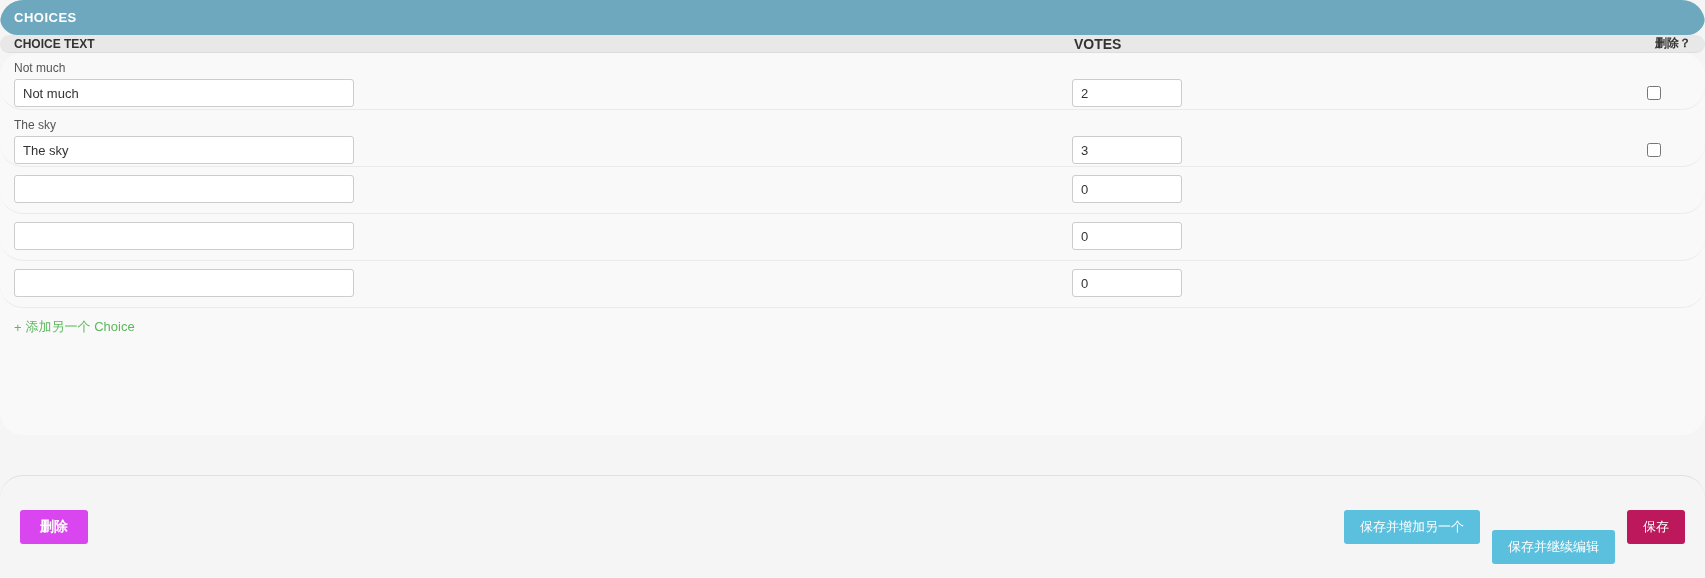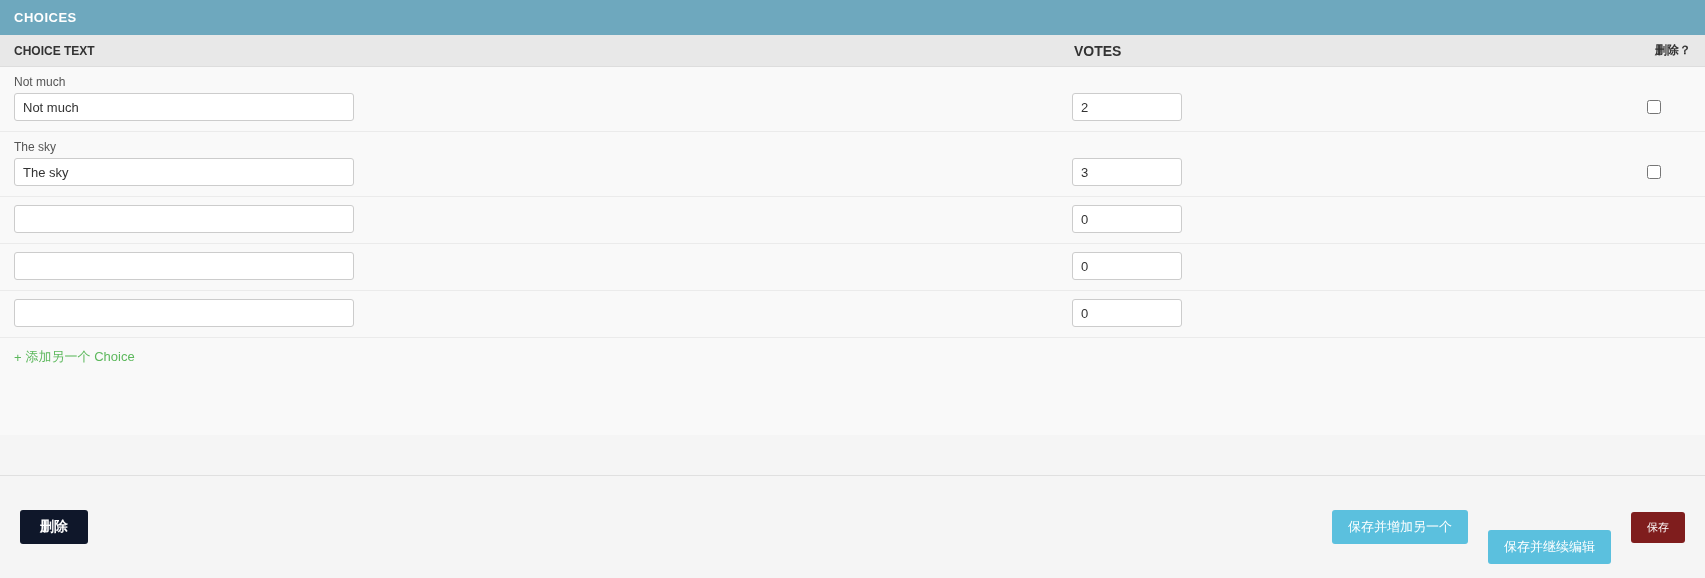--- a/index.html
+++ b/index.html
@@ -1,35 +1,35 @@
 <!DOCTYPE html>
 <html><head>
   <meta charset="utf-8">
   <style>
-    * { box-sizing: border-box; margin: 0; padding: 0; }
+    * { box-sizing: border-box; margin: 0; padding: 0; border-radius: 23px; }
     body { font-family: Arial, sans-serif; font-size: 13px; background: #f5f5f5; color: #333; }
 
     .page-wrapper { width: 1705px; min-height: 578px; background: #f5f5f5; display: flex; flex-direction: column; }
 
     
     .choices-header {
       background: #6ea8be;
       color: #fff;
       font-weight: bold;
       font-size: 13px;
       padding: 10px 14px;
       letter-spacing: 0.5px;
     }
 
     
     .col-headers {
       background: #e8e8e8;
       display: flex;
       align-items: center;
-      padding: 7px 14px;
+      padding: 0 14px;
       border-bottom: 1px solid #ddd;
     }
     .col-choice-text {
       flex: 0 0 380px;
       font-weight: bold;
       font-size: 12px;
       color: #333;
     }
     .col-votes-label {
       flex: 0 0 120px;
@@ -47,21 +47,21 @@
 
     
     .choices-body {
       background: #f9f9f9;
       flex: 1;
       padding-bottom: 10px;
     }
 
     
     .choice-row {
-      padding: 8px 14px 10px 14px;
+      padding: 8px 14px 2px 14px;
       border-bottom: 1px solid #ebebeb;
       display: flex;
       flex-direction: column;
     }
     .choice-row-label {
       font-size: 12px;
       color: #555;
       margin-bottom: 4px;
     }
     .choice-row-inputs {
@@ -121,34 +121,34 @@
 
     
     .footer-bar {
       background: #f5f5f5;
       border-top: 1px solid #e0e0e0;
       padding: 14px 20px;
       display: flex;
       align-items: center;
     }
     .btn-delete {
-      background: #0f172a;
+      background: #d946ef;
       color: #fff;
       border: none;
       border-radius: 3px;
       padding: 8px 20px;
       font-size: 14px;
       cursor: pointer;
       font-weight: bold;
     }
 
     .footer-right {
       margin-left: auto;
       display: flex;
-      gap: 20px;
+      gap: 12px;
       align-items: center;
     }
     .btn-save-add {
       background: #5bc0de;
       color: #fff;
       border: none;
       border-radius: 3px;
       padding: 8px 16px;
       font-size: 13px;
       cursor: pointer;
@@ -157,26 +157,26 @@
       background: #5bc0de;
       color: #fff;
       border: none;
       border-radius: 3px;
       padding: 8px 16px;
       font-size: 13px;
       cursor: pointer;
       margin-top: 40px;
     }
     .btn-save {
-      background: #7f1d1d;
+      background: #be185d;
       color: #fff;
       border: none;
       border-radius: 3px;
       padding: 8px 16px;
-      font-size: 11px;
+      font-size: 13px;
       cursor: pointer;
     }
   </style>
 </head>
 <body>
 
 <div class="page-wrapper">
 
   <div class="choices-header">
     <span>CHOICES</span>

